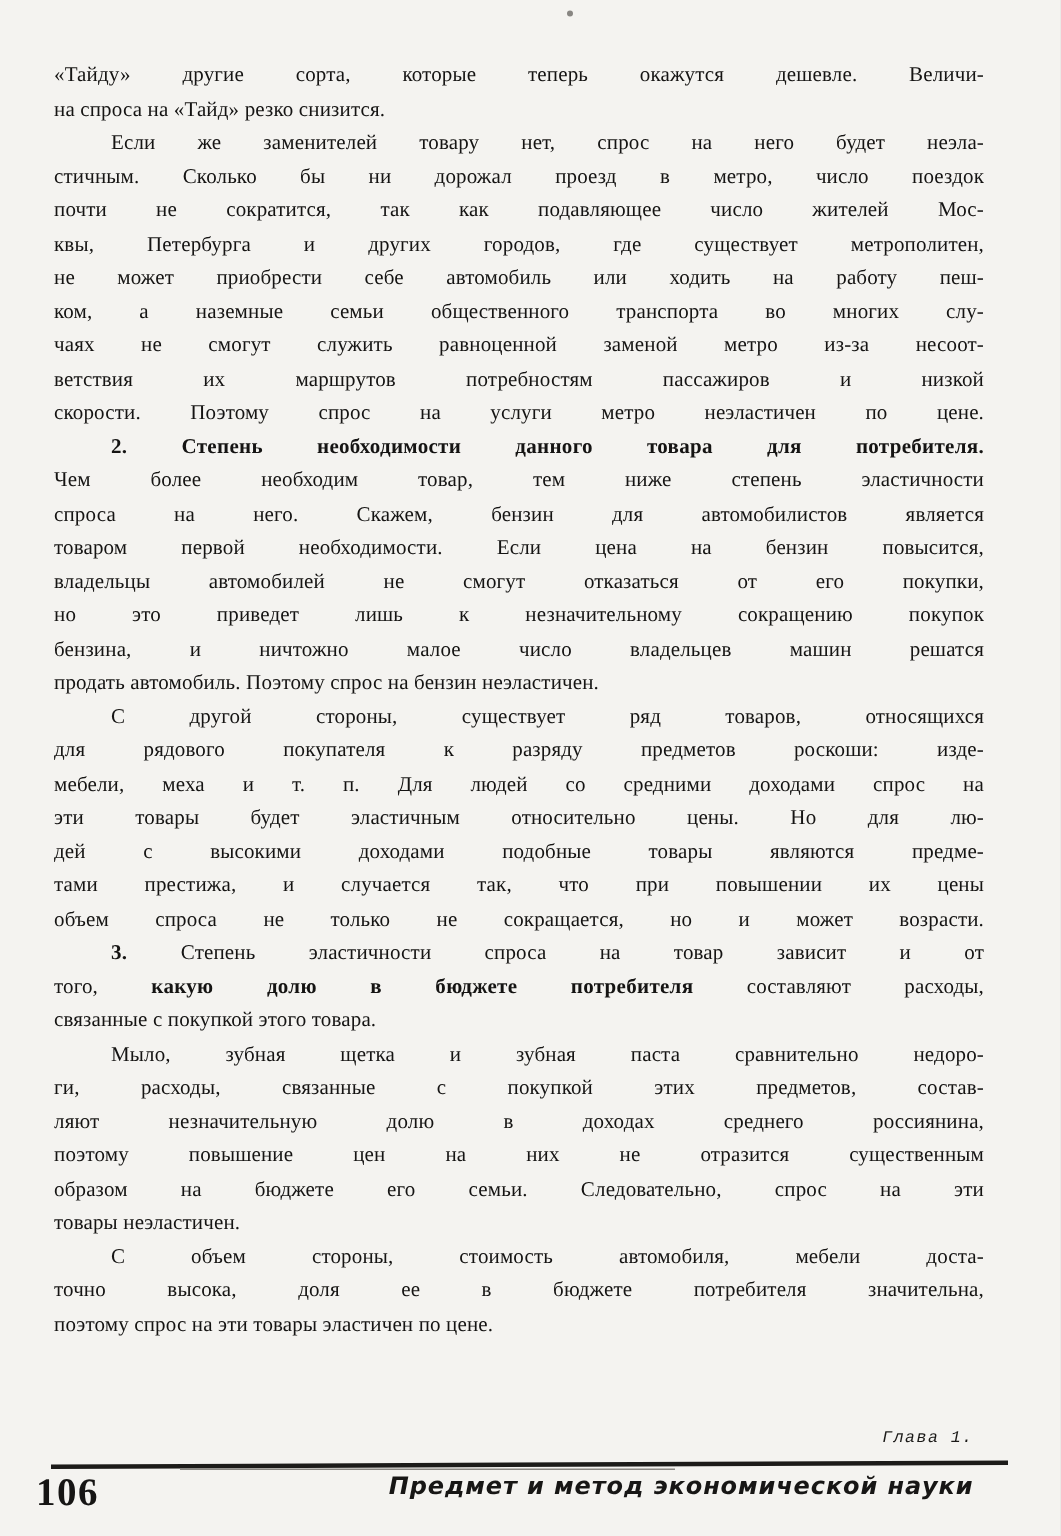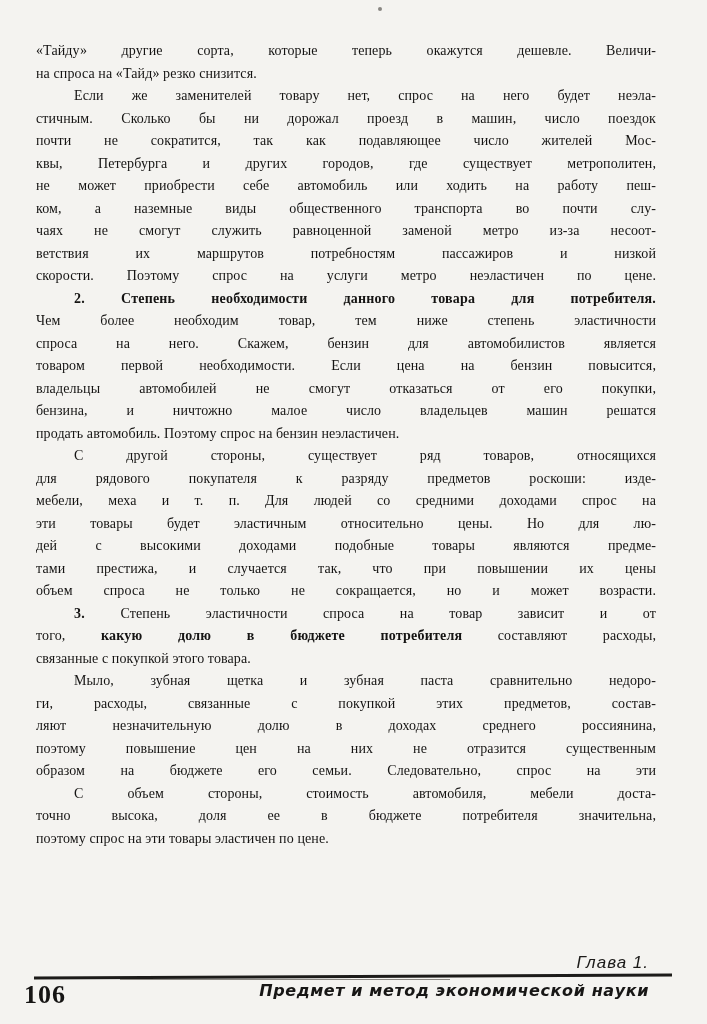--- a/index.html
+++ b/index.html
@@ -52,23 +52,23 @@
     text-indent: 38px;
   }
   .line .b {
     font-weight: 700;
     letter-spacing: 0.2px;
   }
   .footer-chapter {
     position: absolute;
     right: 58px;
     top: 953px;
-    font-family: Liberation Sans, sans-serif;
+    font-family: Liberation Mono, monospace;
     font-style: italic;
-    font-size: 17px;
+    font-size: 11px;
     letter-spacing: 1px;
     color: #1b1a18;
   }
   .footer-rule {
     position: absolute;
     left: 34px;
     top: 975px;
     width: 638px;
     height: 3px;
     background: #1c1b19;
@@ -110,50 +110,52 @@
 
 <div class="page">
 
   <div class="speck"></div>
 
   <div class="body-text">
 
   <div class="line"><span>«Тайду» другие сорта, которые теперь окажутся дешевле. Величи-</span></div>
       <div class="line flush"><span>на спроса на «Тайд» резко снизится.</span></div>
       <div class="line indent"><span>Если же заменителей товару нет, спрос на него будет неэла-</span></div>
-      <div class="line"><span>стичным. Сколько бы ни дорожал проезд в машин, число поездок</span></div>
+      <div class="line"><span>стичным. Сколько бы ни дорожал проезд в метро, число поездок</span></div>
       <div class="line"><span>почти не сократится, так как подавляющее число жителей Мос-</span></div>
       <div class="line"><span>квы, Петербурга и других городов, где существует метрополитен,</span></div>
       <div class="line"><span>не может приобрести себе автомобиль или ходить на работу пеш-</span></div>
-      <div class="line"><span>ком, а наземные виды общественного транспорта во почти слу-</span></div>
+      <div class="line"><span>ком, а наземные семьи общественного транспорта во многих слу-</span></div>
       <div class="line"><span>чаях не смогут служить равноценной заменой метро из-за несоот-</span></div>
       <div class="line"><span>ветствия их маршрутов потребностям пассажиров и низкой</span></div>
       <div class="line"><span>скорости. Поэтому спрос на услуги метро неэластичен по цене.</span></div>
       <div class="line indent"><span class="b">2. Степень необходимости данного товара для потребителя.</span></div>
       <div class="line"><span>Чем более необходим товар, тем ниже степень эластичности</span></div>
       <div class="line"><span>спроса на него. Скажем, бензин для автомобилистов является</span></div>
       <div class="line"><span>товаром первой необходимости. Если цена на бензин повысится,</span></div>
       <div class="line"><span>владельцы автомобилей не смогут отказаться от его покупки,</span></div>
+      <div class="line"><span>но это приведет лишь к незначительному сокращению покупок</span></div>
       <div class="line"><span>бензина, и ничтожно малое число владельцев машин решатся</span></div>
       <div class="line flush"><span>продать автомобиль.  Поэтому  спрос  на  бензин  неэластичен.</span></div>
       <div class="line indent"><span>С другой стороны, существует ряд товаров, относящихся</span></div>
       <div class="line"><span>для рядового покупателя к разряду предметов роскоши: изде-</span></div>
       <div class="line"><span>мебели, меха и т. п. Для людей со средними доходами спрос на</span></div>
       <div class="line"><span>эти товары будет эластичным относительно цены. Но для лю-</span></div>
       <div class="line"><span>дей с высокими доходами подобные товары являются предме-</span></div>
       <div class="line"><span>тами престижа, и случается так, что при повышении их цены</span></div>
       <div class="line"><span>объем спроса не только не сокращается, но и может возрасти.</span></div>
       <div class="line indent"><span class="b">3. </span><span>Степень эластичности спроса на товар зависит и от</span></div>
       <div class="line"><span>того, </span><span class="b">какую долю в бюджете потребителя</span><span> составляют расходы,</span></div>
       <div class="line flush"><span>связанные  с  покупкой  этого  товара.</span></div>
       <div class="line indent"><span>Мыло, зубная щетка и зубная паста сравнительно недоро-</span></div>
       <div class="line"><span>ги, расходы, связанные с покупкой этих предметов, состав-</span></div>
       <div class="line"><span>ляют незначительную долю в доходах среднего россиянина,</span></div>
       <div class="line"><span>поэтому повышение цен на них не отразится существенным</span></div>
       <div class="line"><span>образом на бюджете его семьи. Следовательно, спрос на эти</span></div>
+      <div class="line flush"><span>товары  неэластичен.</span></div>
       <div class="line indent"><span>С объем стороны, стоимость автомобиля, мебели доста-</span></div>
       <div class="line"><span>точно высока, доля ее в бюджете потребителя значительна,</span></div>
       <div class="line flush"><span>поэтому  спрос  на  эти  товары  эластичен  по  цене.</span></div>
     </div>
 
   <div class="footer-chapter">Глава 1.</div>
 
   <div class="footer-rule"></div>
   <div class="footer-rule-smudge"></div>
 

